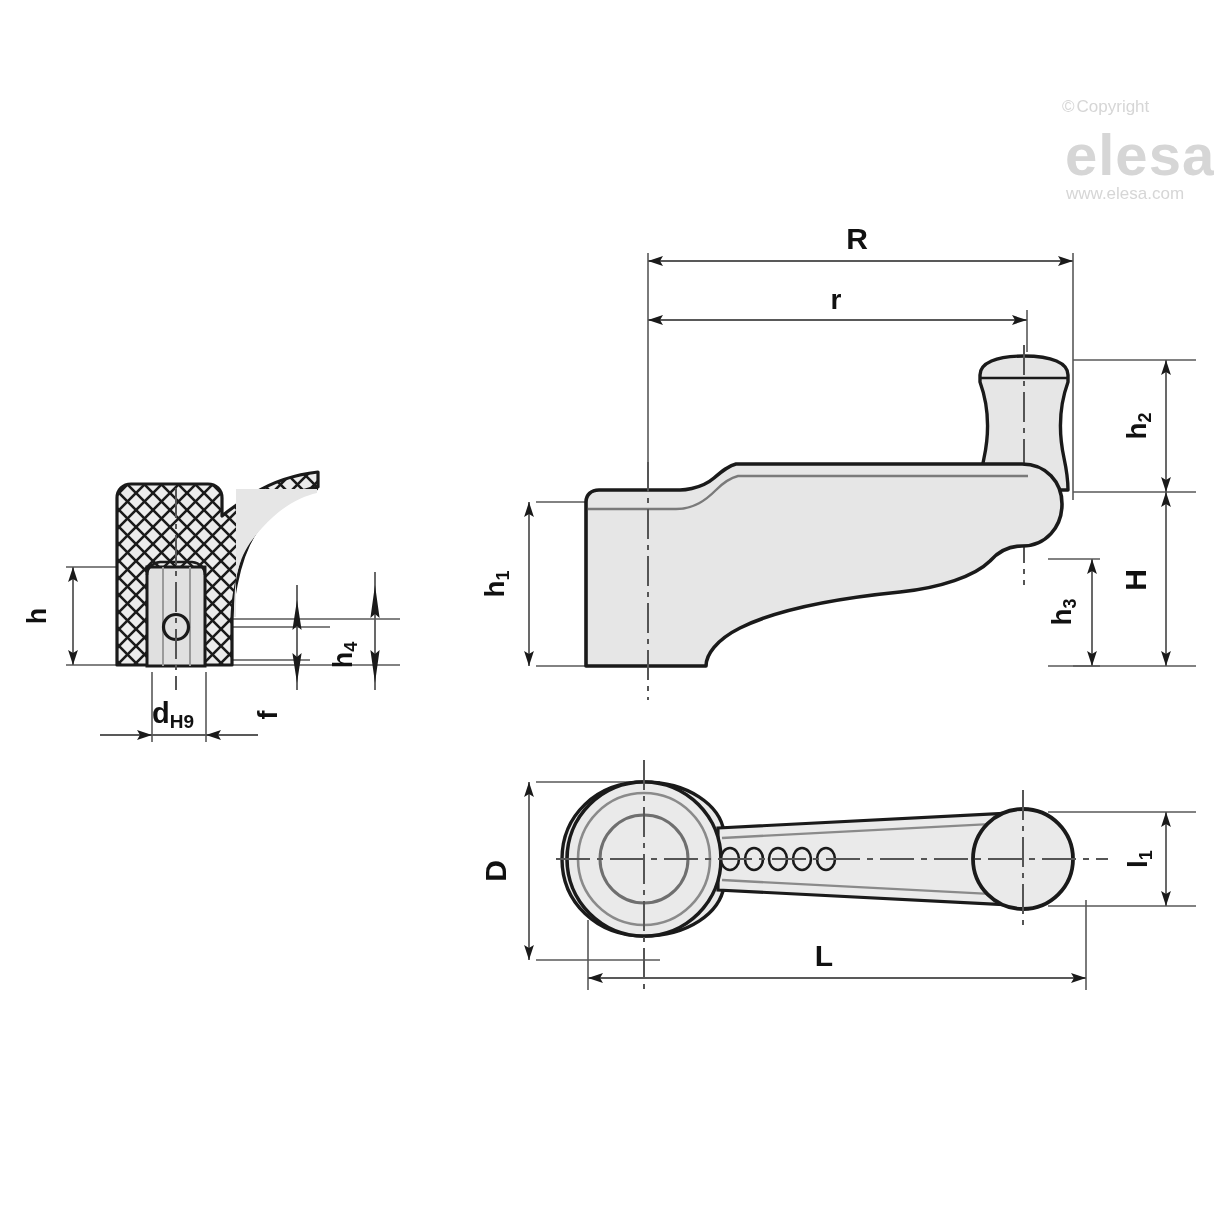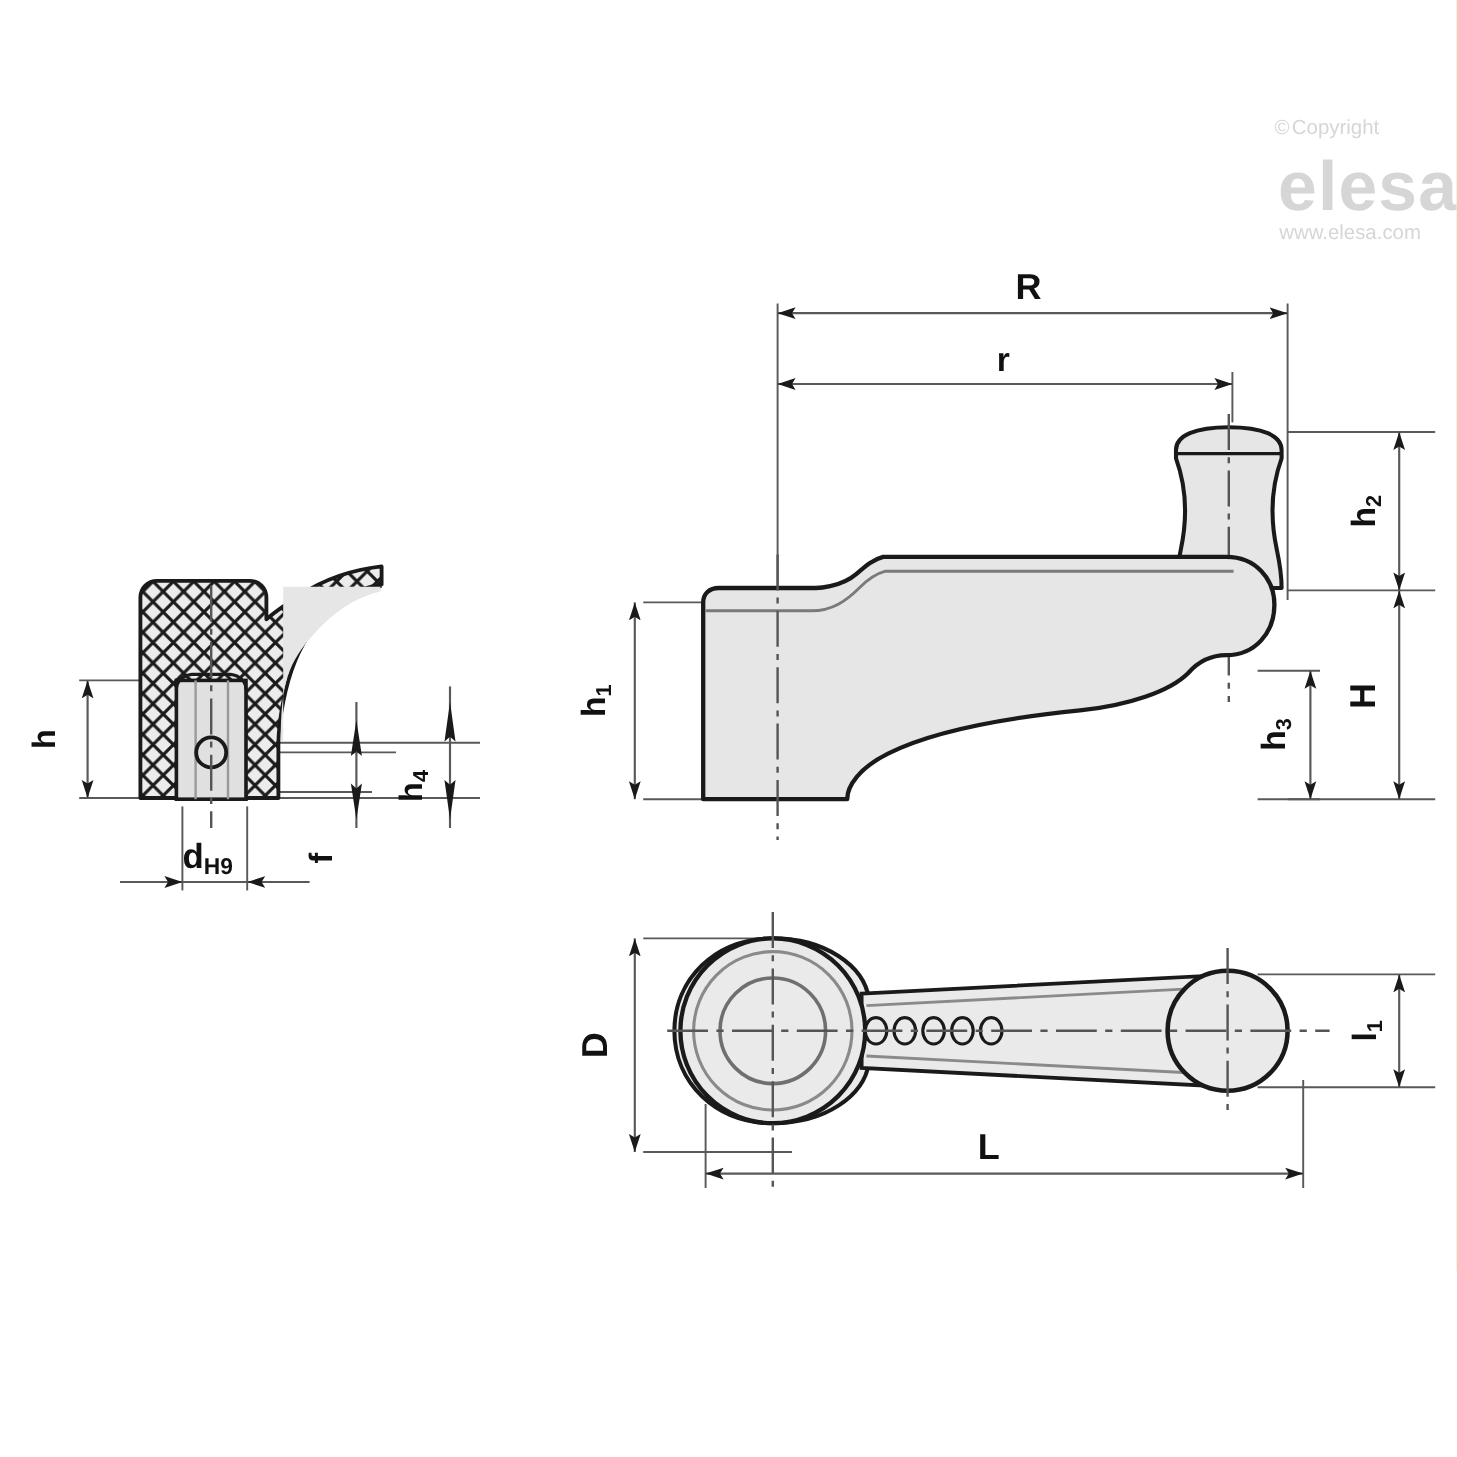--- a/index.html
+++ b/index.html
@@ -1,18 +1,18 @@
 <!DOCTYPE html>
 <html><head>
 <meta charset="utf-8">
 <style>
   html,body{margin:0;padding:0;background:#ffffff;}
   body{width:1214px;height:1214px;overflow:hidden;
        font-family:"Liberation Sans", sans-serif;}
-  #stage{position:relative;width:1214px;height:1214px;background:#bef264;}
+  #stage{position:relative;width:1214px;height:1214px;background:#84cc16;}
   svg{display:block;}
   .lbl{font-family:"Liberation Sans", sans-serif;font-weight:700;fill:#111;}
   .wm{fill:#d6d6d6;font-family:"Liberation Sans", sans-serif;}
 </style>
 </head>
 <body>
 
 <div id="stage">
 <svg width="1214" height="1214" viewBox="0 0 1214 1214">
 

